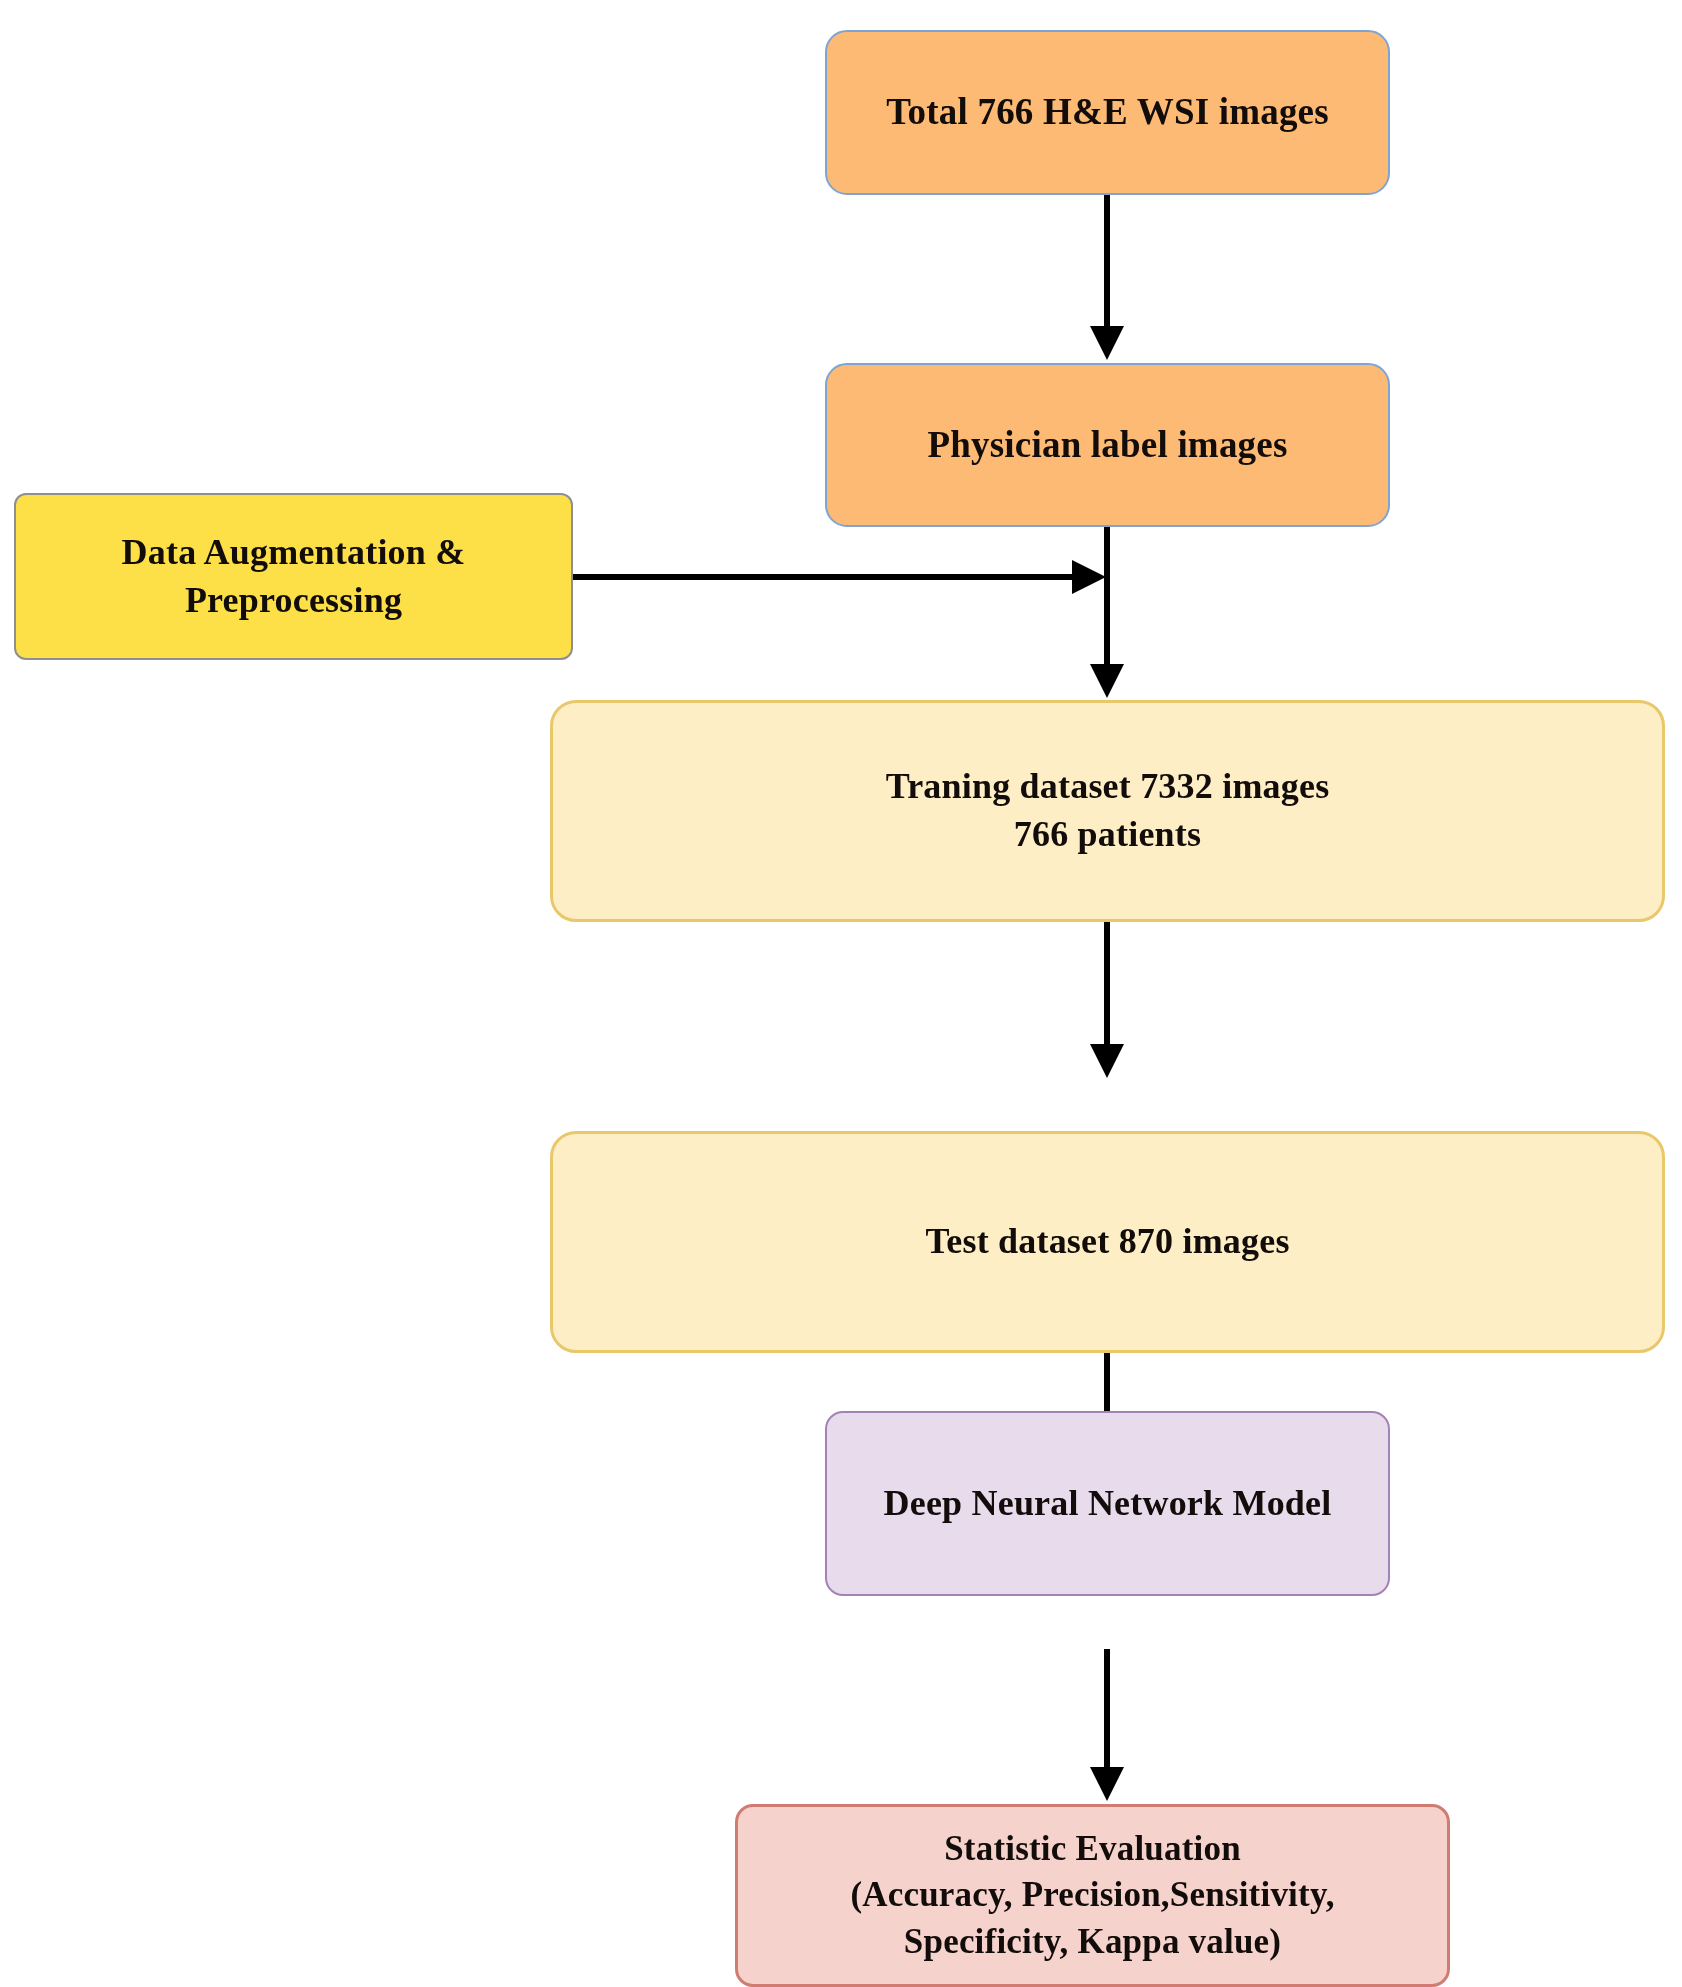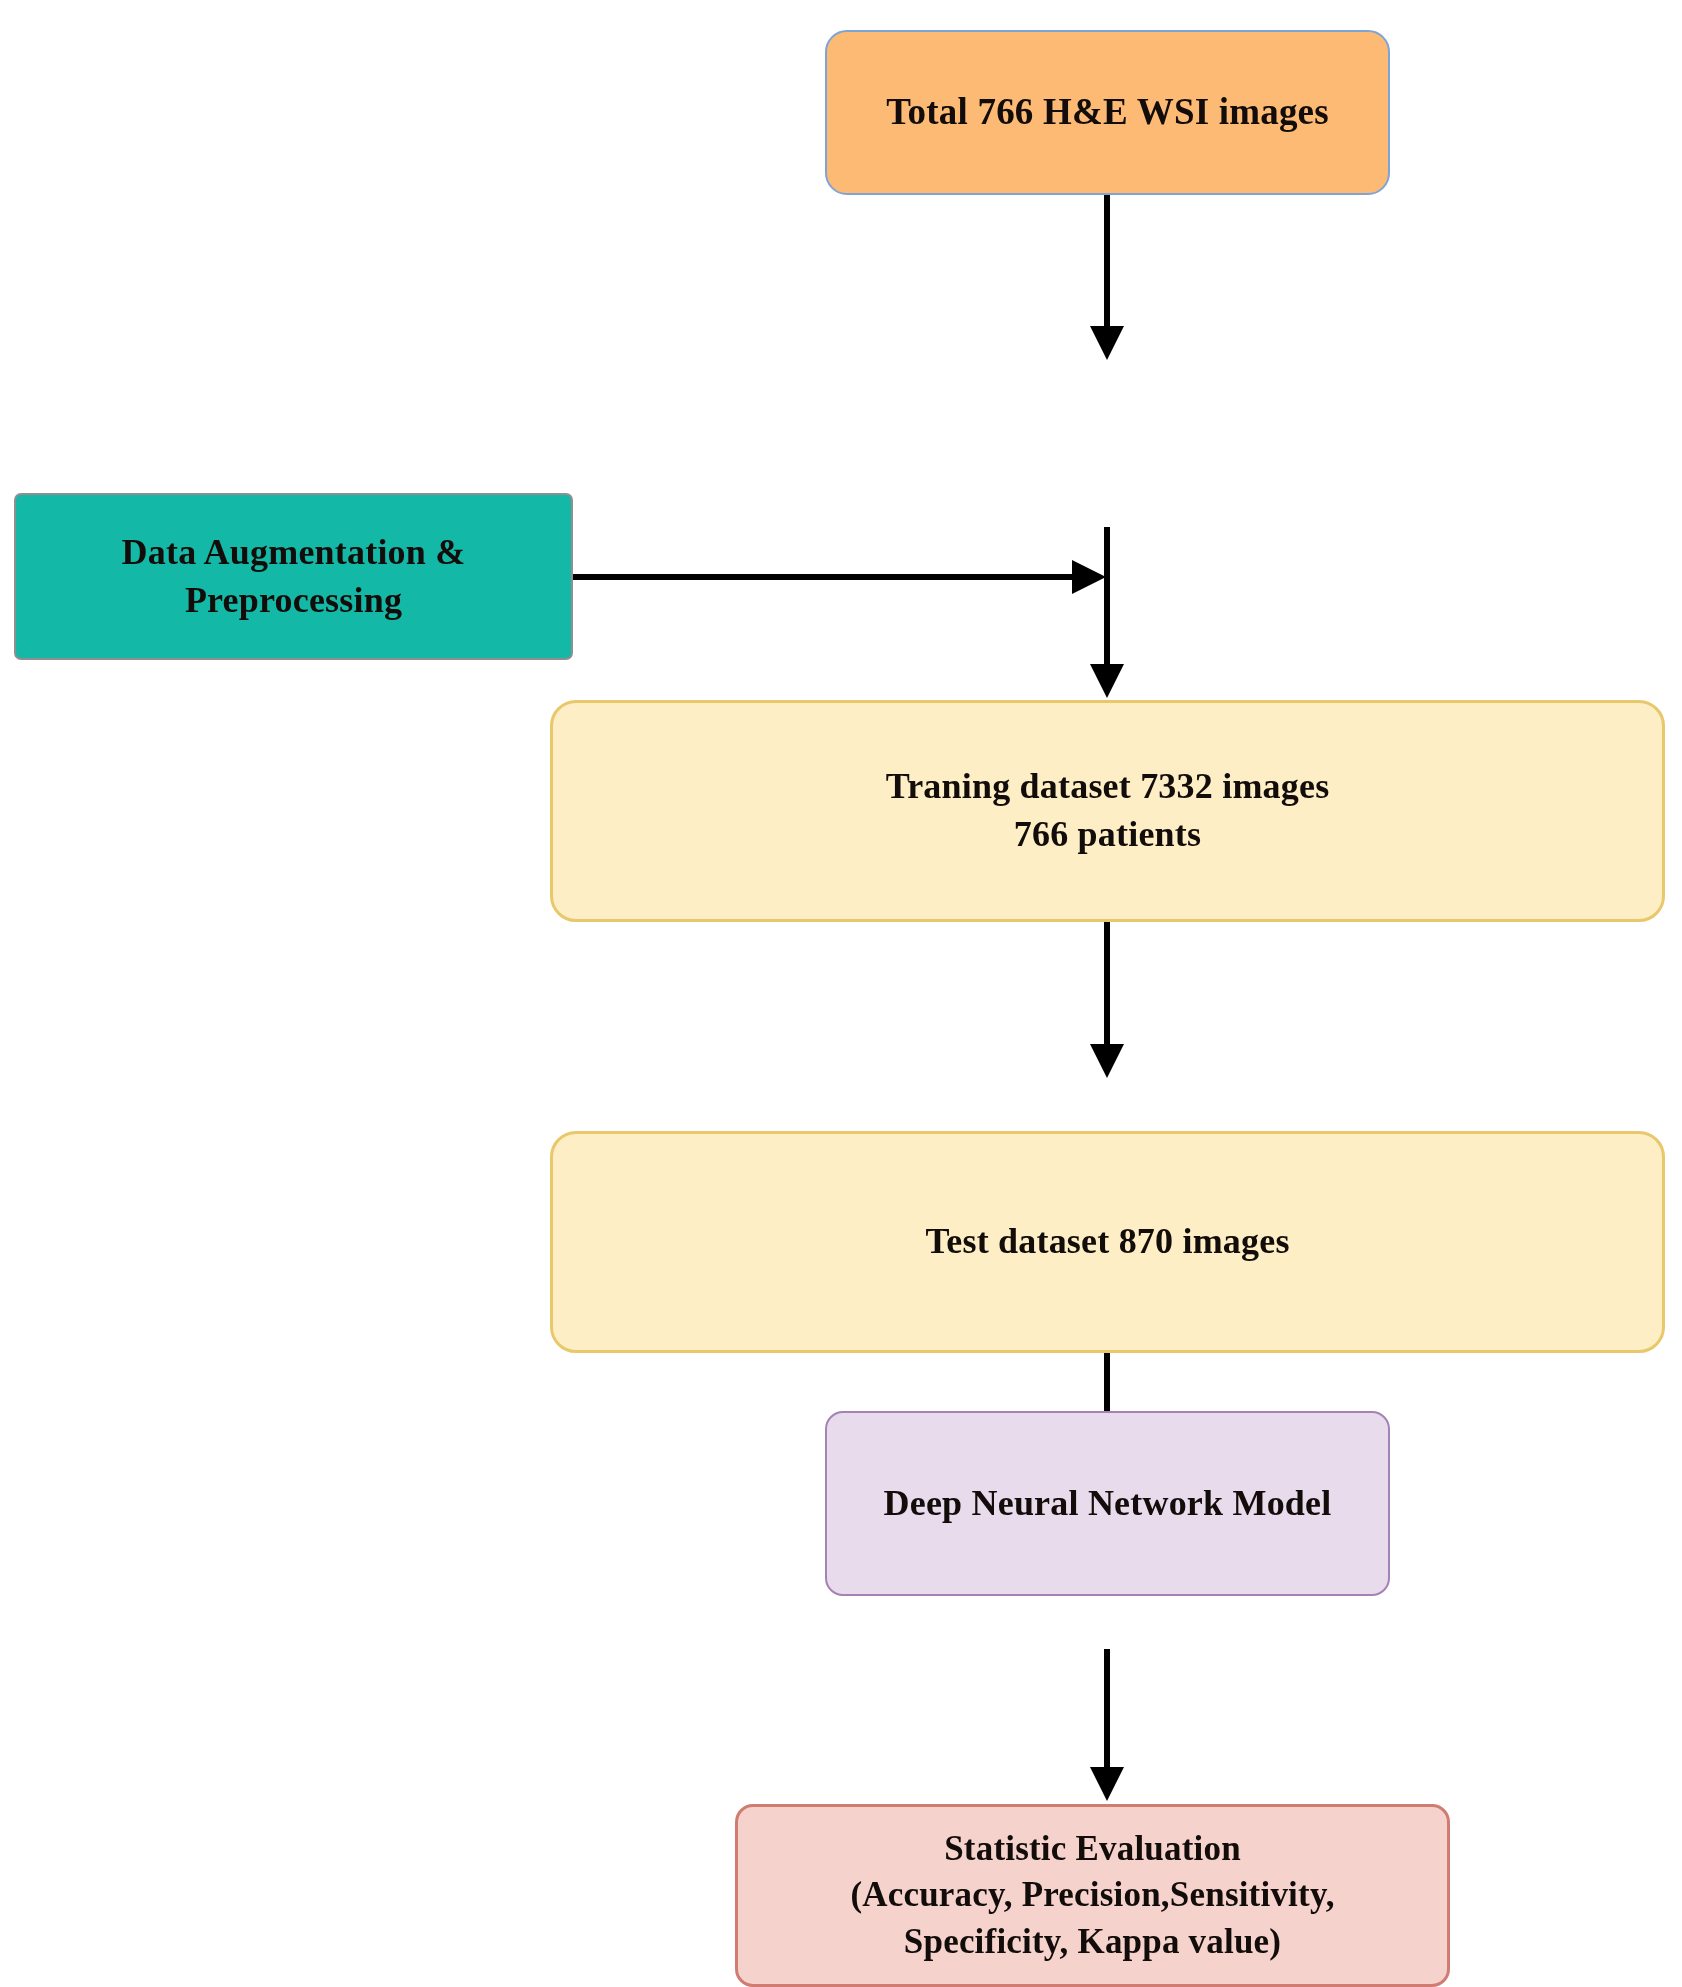--- a/index.html
+++ b/index.html
@@ -36,23 +36,23 @@
   }
   .node .lines > div { white-space: nowrap; }
 
   
   .theme-blue {
     background: #fdba74;
     border: 2px solid #7da4d4;
     border-radius: 22px;
   }
   .theme-gray {
-    background: #14b8a6;
+    background: #fde047;
     border: 2px solid #8f8f8f;
-    border-radius: 7px;
+    border-radius: 12px;
   }
   .theme-yellow {
     background: #fdeec6;
     border: 3px solid #e8c86a;
     border-radius: 26px;
   }
   .theme-purple {
     background: #e7dbec;
     border: 2px solid #a482b6;
     border-radius: 18px;
@@ -114,20 +114,25 @@
 
   <div class="edge edge-v" style="left:1104px; top:1649px; height:120px;"></div>
   <div class="arrowhead arrow-down" style="left:1090px; top:1767px;"></div>
 
   <div class="node theme-blue" id="node-total">
     <div class="lines">
       <div>Total 766 H&amp;E WSI images</div>
     </div>
   </div>
 
+  <div class="node theme-blue" id="node-physician">
+    <div class="lines">
+      <div>Physician label images</div>
+    </div>
+  </div>
 
   <div class="node theme-gray" id="node-augment">
     <div class="lines">
       <div>Data Augmentation &amp;</div>
       <div>Preprocessing</div>
     </div>
   </div>
 
   <div class="node theme-yellow" id="node-train">
     <div class="lines">

